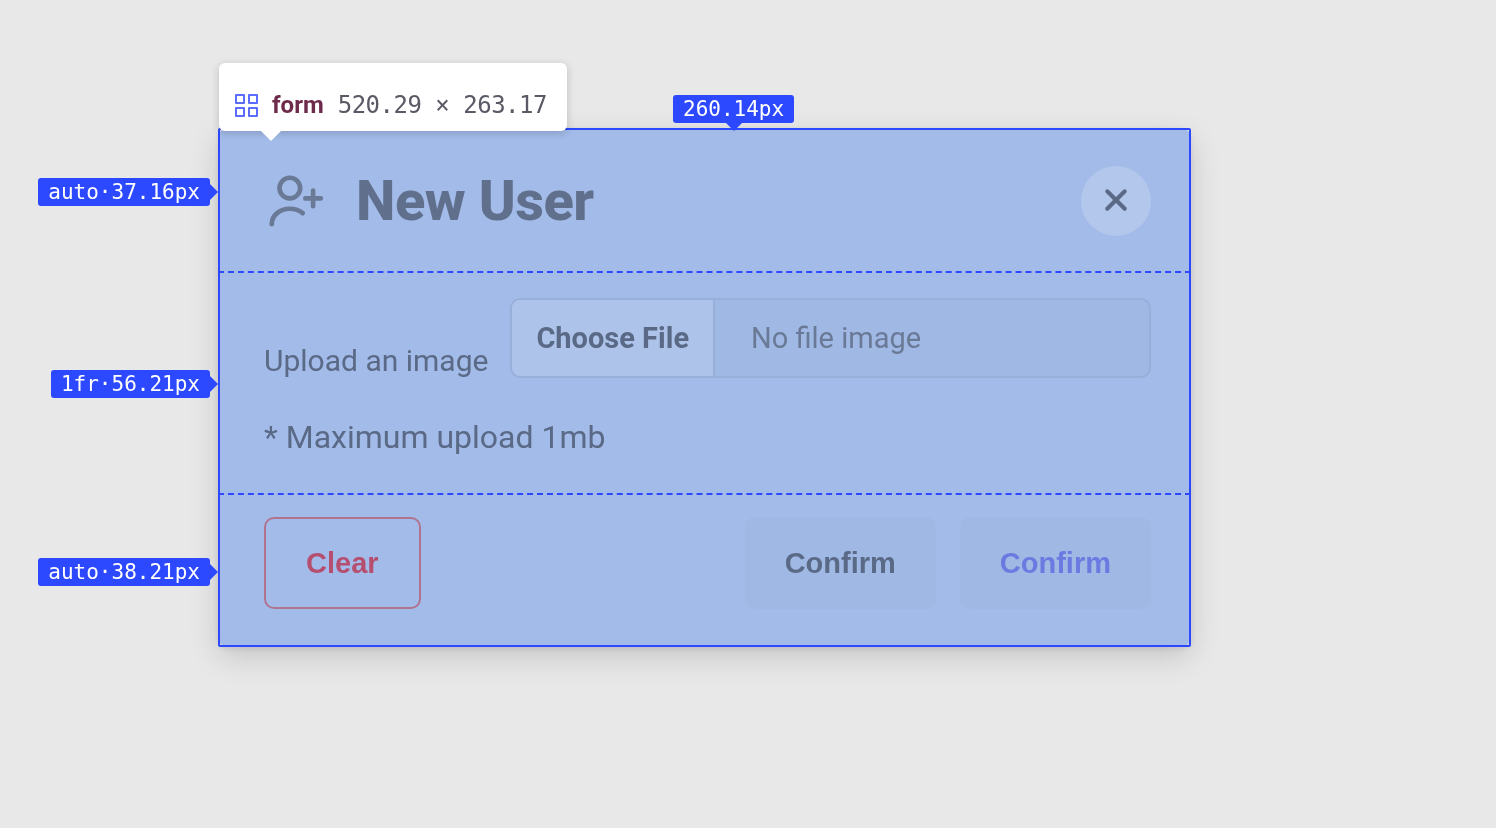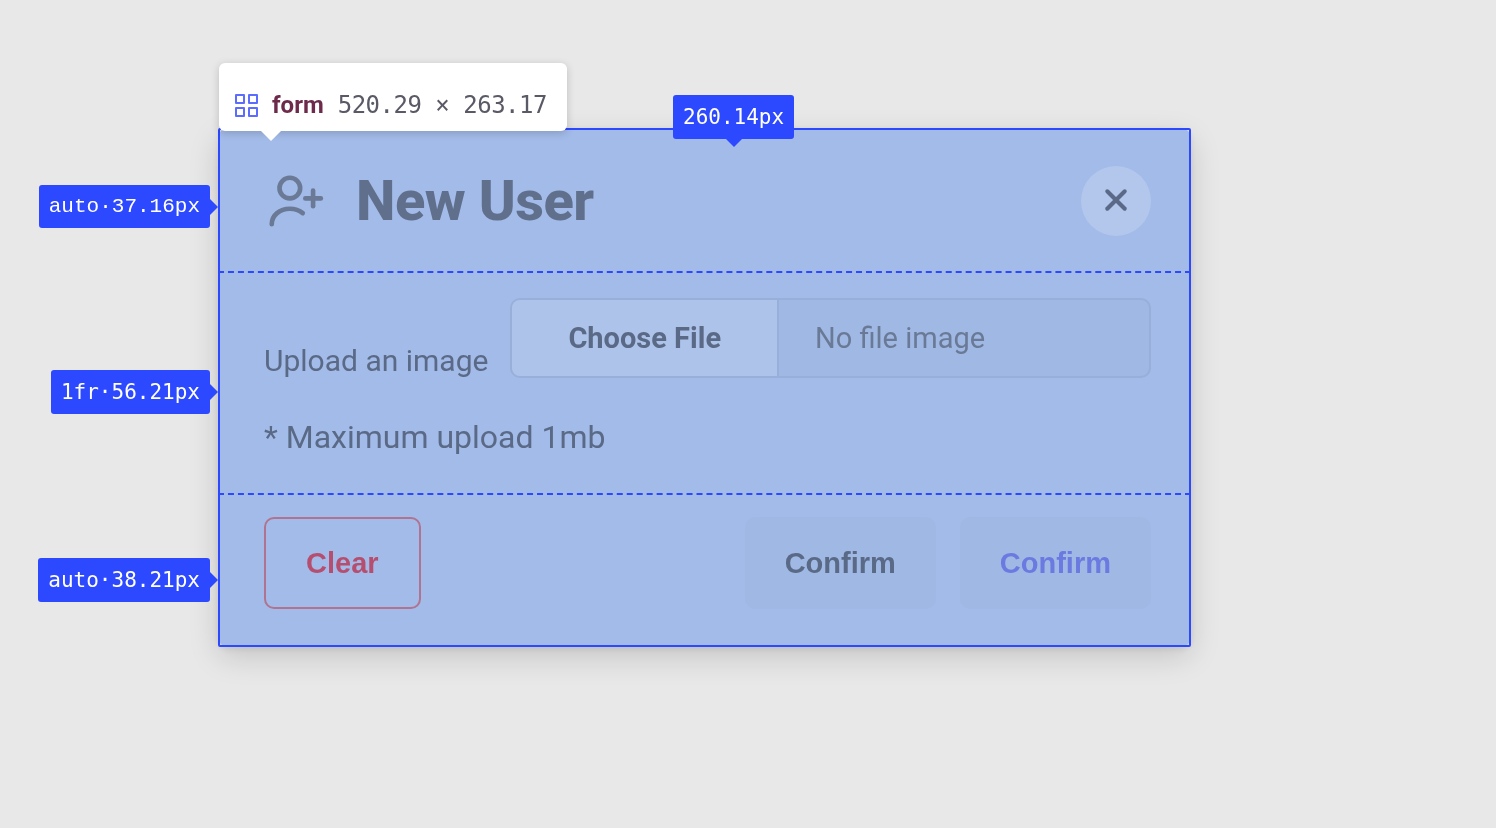--- a/index.html
+++ b/index.html
@@ -43,39 +43,39 @@
 .tooltip .tag { font-weight: 700; color: #6d2a4a; }
 .tooltip .dims { color: #5a5a66; font-family: ui-monospace, Menlo, monospace; letter-spacing: -.5px; }
 
 
 .badge {
   position: absolute;
   background: #2d49ff;
   color: #fff;
   font-family: ui-monospace, Menlo, monospace;
   font-size: 21px;
-  padding: 10px 10px;
+  padding: 2px 10px;
   border-radius: 3px;
   white-space: nowrap;
   z-index: 35;
 }
 .badge.top { left: 673px; top: 95px; }
 .badge.top::after {
   content: ""; position: absolute; left: 50%; transform: translateX(-50%);
   bottom: -8px;
   border-left: 8px solid transparent; border-right: 8px solid transparent;
   border-top: 8px solid #2d49ff;
 }
 .badge.row { right: 1286px; } 
 .badge.row::after {
   content: ""; position: absolute; right: -8px; top: 50%; transform: translateY(-50%);
   border-top: 8px solid transparent; border-bottom: 8px solid transparent;
   border-left: 8px solid #2d49ff;
 }
-.badge.row1 { top: 185px; font-family: Liberation Mono, monospace; }
+.badge.row1 { top: 178px; }
 .badge.row2 { top: 370px; }
 .badge.row3 { top: 558px; }
 
 
 .form-wrap {
   position: absolute;
   left: 218px; top: 128px;
   width: 973px; height: 519px;
   border-radius: 10px;
   box-shadow: 0 10px 30px rgba(0,0,0,.15), 0 2px 6px rgba(0,0,0,.08);
@@ -126,21 +126,21 @@
 .upload-row { display: flex; align-items: flex-end; gap: 22px; }
 .upload-label { font-size: 30px; color: #5a6a86; }
 .file-picker {
   flex: 1; display: flex; align-items: stretch;
   border: 2px solid #97afd9;
   background: #9fb8e4;
   border-radius: 10px;
   height: 80px;
 }
 .file-btn {
-  padding: 0 56px;
+  padding: 0 24px;
   display: flex; align-items: center;
   background: #adc3ea;
   border-right: 2px solid #97afd9;
   border-radius: 8px 0 0 8px;
   font-size: 29px; font-weight: 700; color: #5a6a86;
   cursor: pointer;
 }
 .file-status {
   flex: 1; display: flex; align-items: center;
   padding-left: 36px;

